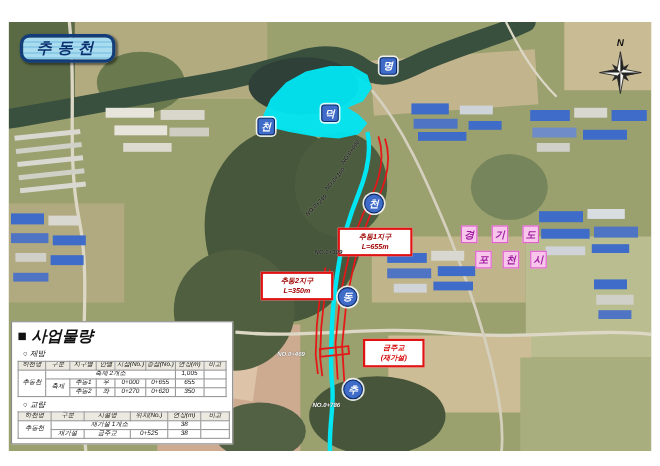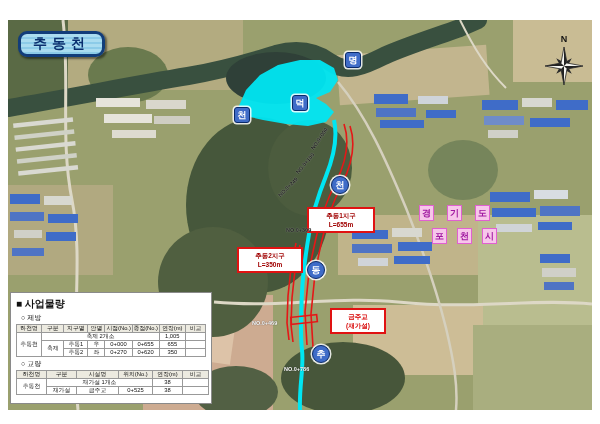--- a/index.html
+++ b/index.html
@@ -1,18 +1,18 @@
 <!DOCTYPE html>
 <html><head>
 <meta charset="utf-8">
 <style>
   html,body{margin:0;padding:0;background:#fff;}
   .page{position:relative;width:600px;height:424px;background:#ffffff;overflow:hidden;
         font-family:"Liberation Sans",sans-serif;}
-  .map{position:absolute;left:8px;top:20px;width:584px;height:390px;background:#9aa06e;overflow:hidden;}
+  .map{position:absolute;left:8px;top:20px;width:584px;height:390px;background:#9aa06e;overflow:hidden;font-style:italic;}
   .map svg.bg{position:absolute;left:0;top:0;}
 
   
   .title-box{position:absolute;left:10px;top:11px;padding:1px 12px 2px 12px;
     border:3px solid #123d7a;border-radius:9px;
     background:repeating-linear-gradient(180deg,#aadcf0 0 3px,#8ccbe8 3px 5px);
     color:#0a2f6e;font-size:14px;font-weight:bold;letter-spacing:5px;line-height:17px;
     box-shadow:1.5px 1.5px 2px rgba(0,0,0,.45);}
 
   
@@ -34,21 +34,21 @@
        font-size:9px;font-weight:bold;}
 
   
   .chain{position:absolute;font-size:5.5px;font-weight:bold;white-space:nowrap;transform-origin:left center;}
   .chain.dark{color:#1c1c1c;text-shadow:0 0 1px rgba(255,255,255,.6);}
   .chain.light{color:#ffffff;text-shadow:0 0 1px rgba(0,0,0,.8);}
 
   
   .panel{position:absolute;left:2px;top:272px;width:202px;height:112px;background:#ffffff;
          border:1px solid #8a8a8a;box-sizing:border-box;padding:4px 5px;color:#111;}
-  .panel .ptitle{font-size:10px;font-weight:bold;margin:0 0 2px 0;}
+  .panel .ptitle{font-size:14px;font-weight:bold;margin:0 0 2px 0;}
   .panel .psec{font-size:7px;margin:2px 0 1px 5px;}
   .panel table{border-collapse:collapse;width:100%;table-layout:fixed;font-size:5.8px;}
   .panel th,.panel td{border:1px solid #999;padding:0 1px;text-align:center;height:7px;
                       line-height:1.1;overflow:hidden;white-space:nowrap;font-weight:normal;}
   .panel th{background:#eceae0;}
 
   .compass{position:absolute;left:534px;top:12px;}
 </style>
 </head>
 <body>

